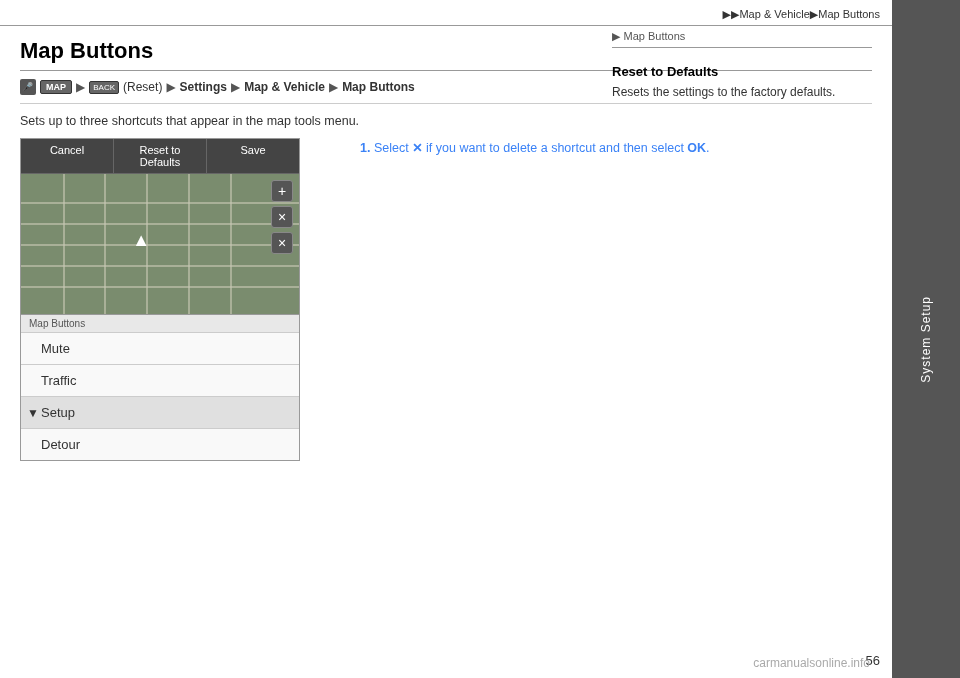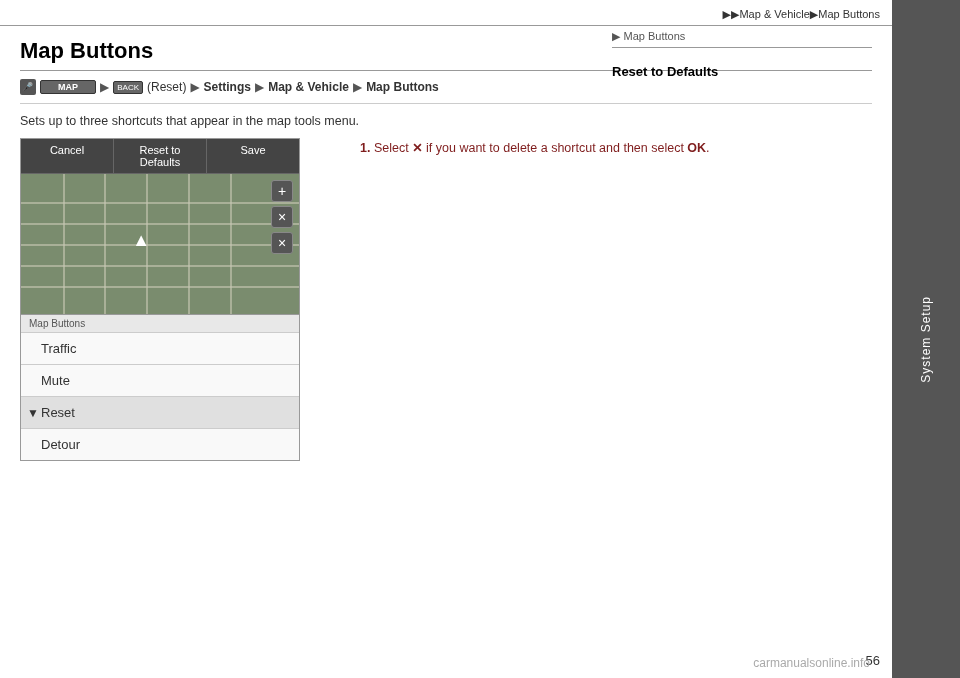--- a/index.html
+++ b/index.html
@@ -88,21 +88,21 @@
       justify-content: center;
       color: #fff;
       font-size: 9px;
       font-weight: bold;
     }
     .breadcrumb-map-icon {
       background: #666;
       color: #fff;
       font-size: 9px;
       font-weight: bold;
-      padding: 1px 17px;
+      padding: 1px 5px;
       border-radius: 2px;
       border: 1px solid #333;
     }
     .breadcrumb-back-icon {
       background: #666;
       color: #fff;
       font-size: 8px;
       padding: 1px 3px;
       border-radius: 2px;
       border: 1px solid #333;
@@ -233,21 +233,21 @@
     }
 
     
     .right-col {
       flex: 1;
     }
 
     
     .steps {
       font-size: 12.5px;
-      color: #7f1d1d;
+      color: #3b82f6;
       line-height: 1.7;
       margin-bottom: 12px;
     }
     .step { margin-bottom: 2px; }
 
     
     .info-panel {
       position: absolute;
       right: 88px;
       top: 30px;
@@ -351,28 +351,28 @@
             <div class="map-ctrl-btn">×</div>
           </div>
 
           <div style="position:absolute;left:40%;top:40%;color:#fff;font-size:18px;">▲</div>
         </div>
       </div>
 
       <div class="menu-container">
         <div class="menu-header">Map Buttons</div>
         <div class="menu-item">
+          <span>Mute</span>
+        </div>
+        <div class="menu-item">
           <span>Traffic</span>
-        </div>
-        <div class="menu-item">
-          <span>Mute</span>
         </div>
         <div class="menu-item selected">
           <span class="menu-arrow">▼</span>
-          <span>Reset</span>
+          <span>Setup</span>
         </div>
         <div class="menu-item">
           <span>Detour</span>
         </div>
       </div>
     </div>
 
     <div class="right-col">
       <div class="steps">
         <div class="step">
@@ -381,17 +381,18 @@
         <br>
       </div>
     </div>
 
   </div>
 </div>
 
 <div class="info-panel">
   <div class="info-panel-header">▶ Map Buttons</div>
   <div class="info-panel-title">Reset to Defaults</div>
+  <div class="info-panel-desc">Resets the settings to the factory defaults.</div>
 </div>
 
 <div class="page-number">56</div>
 
 <div class="watermark">carmanualsonline.info</div>
 
 </body></html>

